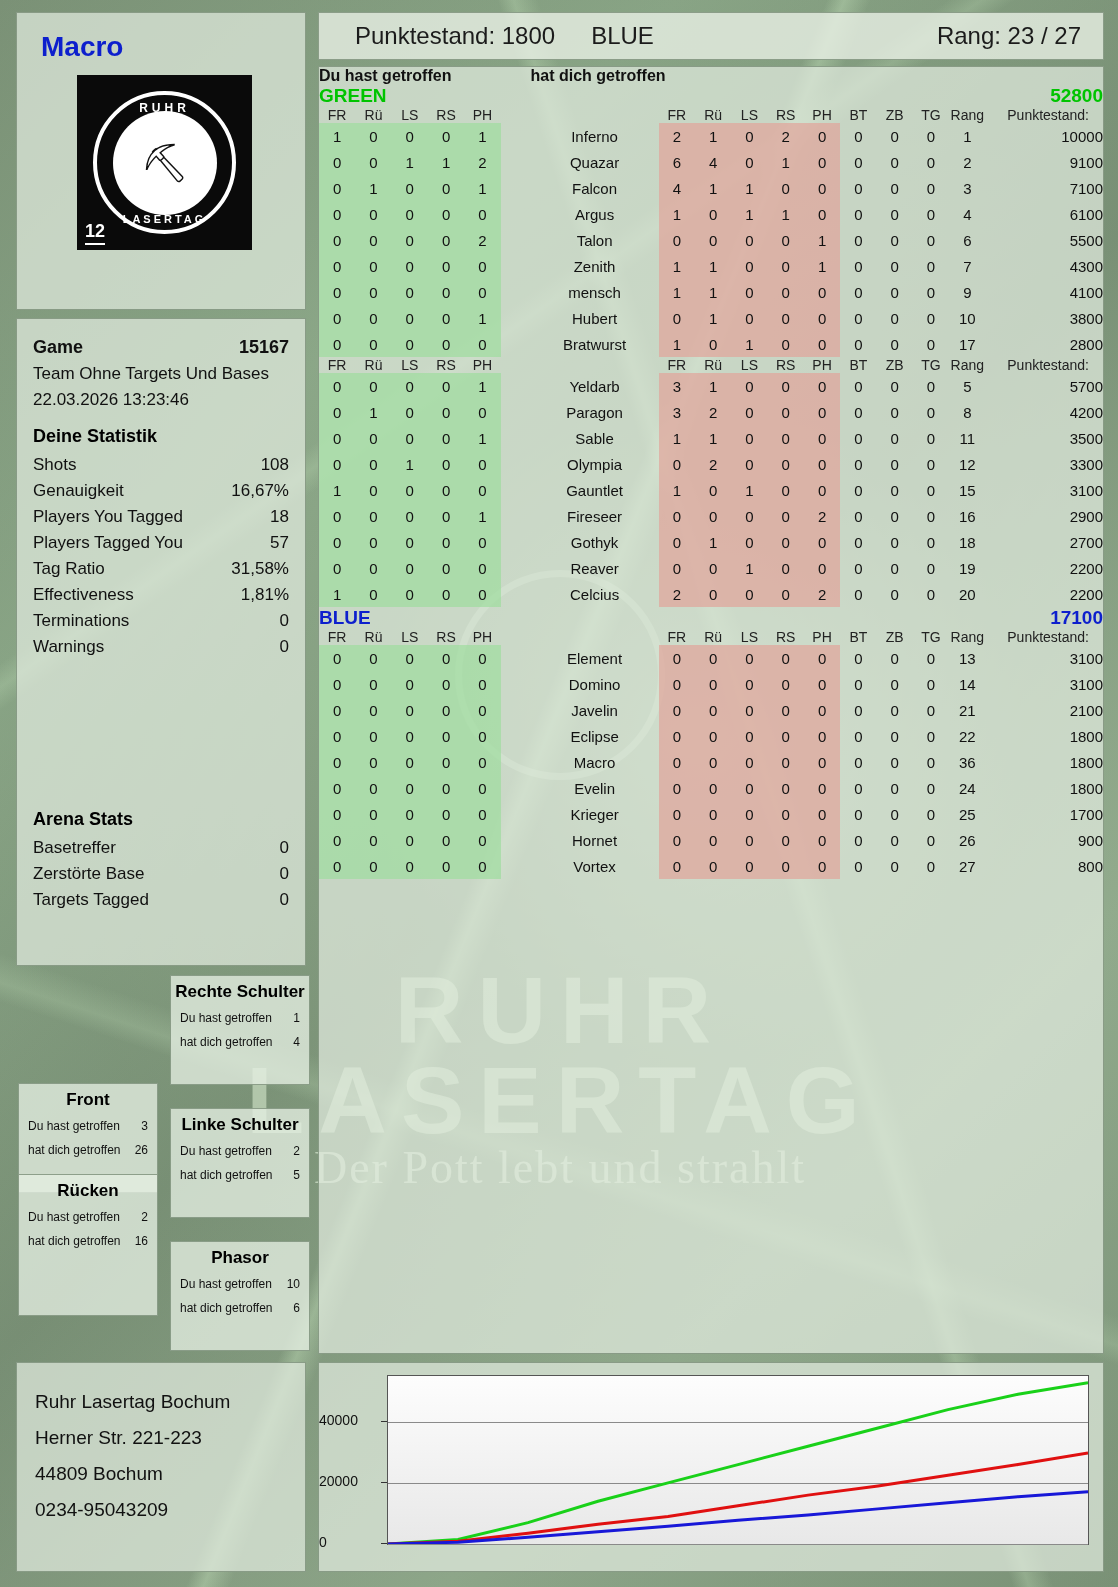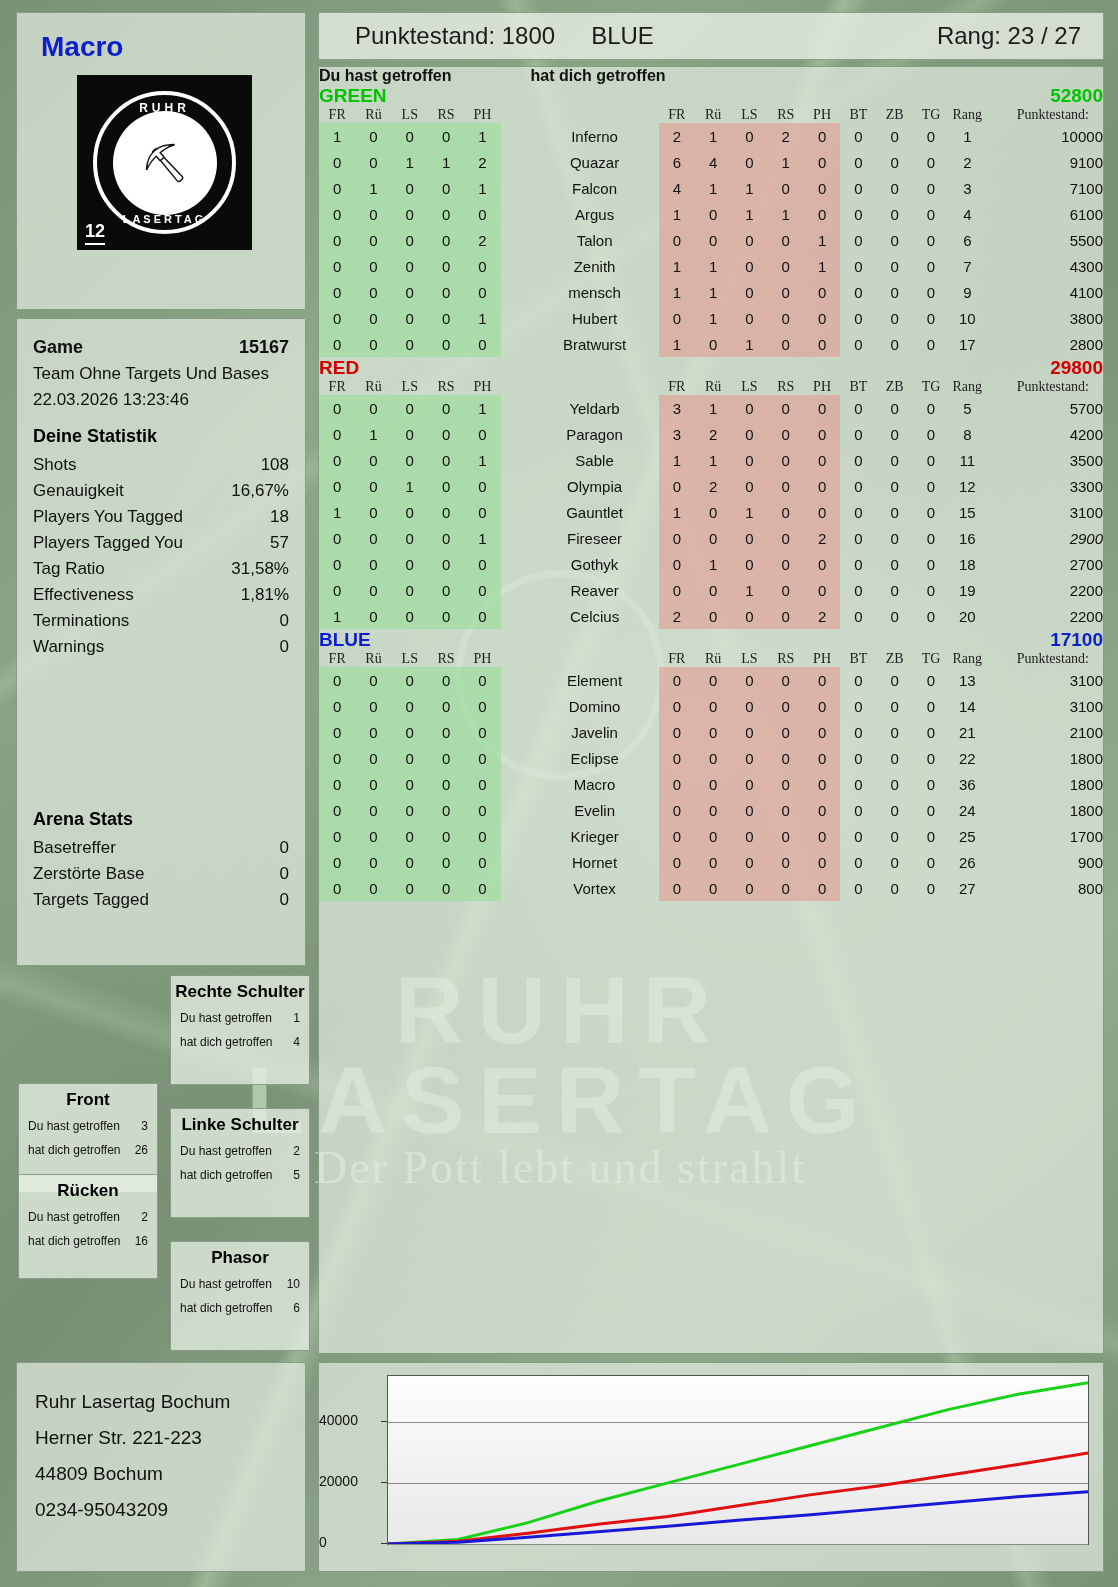--- a/index.html
+++ b/index.html
@@ -115,37 +115,37 @@
   .row { display:flex; justify-content:space-between; font-size:17px; color:#111; margin:6px 2px; }
   .row.bold { font-weight:bold; font-size:18px;align-items:flex-end; }
   .sect-title { font-weight:bold; font-size:18px; margin:16px 2px 8px; }
   .plain { font-size:17px; margin:6px 2px; color:#111; }
 
   
   .zone { background:rgba(228,238,225,0.78); border:1px solid rgba(120,140,118,0.8); position:absolute; }
   .zone .zt { text-align:center; font-weight:bold; font-size:17px; padding:6px 0 4px; }
   .zone .zr { display:flex; justify-content:space-between; font-size:12px; padding:5px 9px; color:#111; }
   #zone-front { left:18px; top:1083px; width:140px; height:110px; }
-  #zone-back  { left:18px; top:1174px; width:140px; height:105px; }
+  #zone-back  { left:18px; top:1174px; width:140px; height:142px; }
   #zone-rshoulder { left:170px; top:975px; width:140px; height:110px; }
   #zone-lshoulder { left:170px; top:1108px; width:140px; height:110px; }
   #zone-phasor { left:170px; top:1241px; width:140px; height:110px; }
 
   
   #venue { left:16px; top:1362px; width:290px; height:210px; padding:14px 16px; }
   #venue div { font-size:19px; color:#111; margin:14px 2px; }
 
   
   #scoreboard { left:318px; top:66px; width:786px; height:1288px; }
   table.sb { border-collapse:collapse; width:100%; font-size:15px; color:#111; }
   table.sb td, table.sb th { padding:0; }
   .hdr-lbl { font-weight:bold; font-size:16px; padding:8px 0 4px 8px; text-align:left; }
   .teamname { font-weight:bold; font-size:19px; padding:4px 0 2px 8px; text-align:left; }
   .teamtotal { font-weight:bold; font-size:19px; text-align:right; padding:4px 14px 2px 0; }
-  .colhdr { font-size:14px; color:#222; text-align:center; padding:2px 0 3px;font-family:Liberation Serif, serif; }
+  .colhdr { font-size:14px; color:#222; text-align:center; padding:2px 0 3px; }
   .colhdr.right { text-align:right; padding-right:14px; }
   td.num { text-align:center; width:34px; }
   td.pname { text-align:center; width:120px; font-size:15px; padding:2px 6px; }
   td.gap { width:28px; }
   td.right { text-align:right; padding-right:14px; }
   .green-cell { background:rgba(160,220,160,0.72); }
   .red-cell { background:rgba(225,165,155,0.72); }
   tr.datarow td { height:26px; }
   .t-green { color:#00c400; }
   .t-red { color:#d40000; }
@@ -510,24 +510,20 @@
           <td class="num red-cell">1</td>
           <td class="num red-cell">0</td>
           <td class="num red-cell">0</td>
           <td class="num">0</td>
           <td class="num">0</td>
           <td class="num">0</td>
           <td class="num">17</td>
           <td class="right" style="width: 110px;">2800</td>
         </tr>
         <tr>
-          <td class="teamname t-red" colspan="7">RED</td>
-          <td class="teamtotal t-red" colspan="10">29800</td>
-        </tr>
-        <tr>
           <td class="colhdr">FR</td>
           <td class="colhdr">Rü</td>
           <td class="colhdr">LS</td>
           <td class="colhdr">RS</td>
           <td class="colhdr">PH</td>
           <td class="gap"></td>
           <td class="colhdr"></td>
           <td class="colhdr">FR</td>
           <td class="colhdr">Rü</td>
           <td class="colhdr">LS</td>
@@ -644,21 +640,21 @@
           <td class="pname">Fireseer</td>
           <td class="num red-cell">0</td>
           <td class="num red-cell">0</td>
           <td class="num red-cell">0</td>
           <td class="num red-cell">0</td>
           <td class="num red-cell">2</td>
           <td class="num">0</td>
           <td class="num">0</td>
           <td class="num">0</td>
           <td class="num">16</td>
-          <td class="right" style="width: 110px; font-style: italic;">2900</td>
+          <td class="right" style="width: 110px;">2900</td>
         </tr>
         <tr class="datarow">
           <td class="num green-cell">0</td>
           <td class="num green-cell">0</td>
           <td class="num green-cell">0</td>
           <td class="num green-cell">0</td>
           <td class="num green-cell">0</td>
           <td class="gap"></td>
           <td class="pname">Gothyk</td>
           <td class="num red-cell">0</td>

